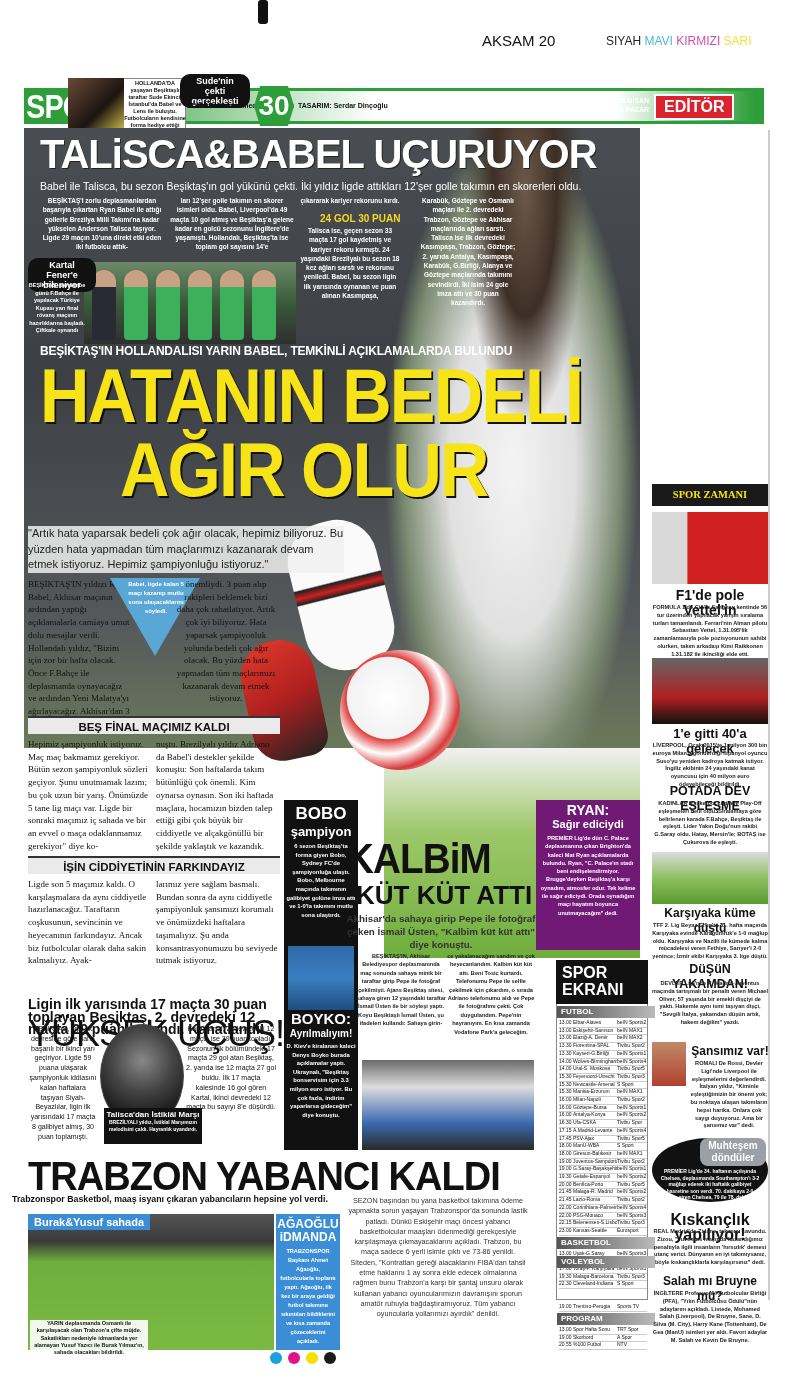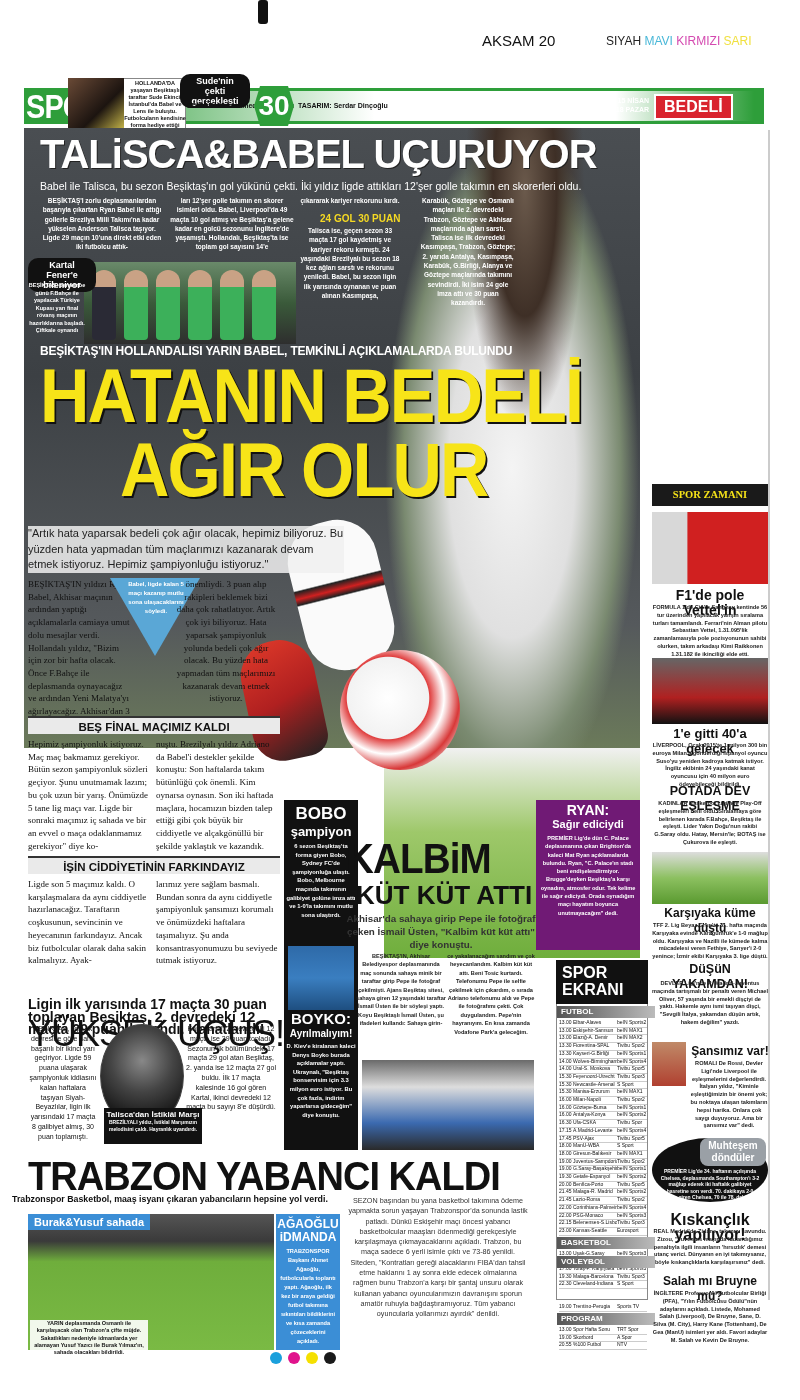--- a/index.html
+++ b/index.html
@@ -110,21 +110,21 @@
 <div class="abs promo-photo"></div>
 <div class="abs promo-text">HOLLANDA'DA yaşayan Beşiktaşlı taraftar Sude Ekinci, İstanbul'da Babel ve Lens ile buluştu. Futbolcuların kendisine forma hediye ettiği Sude mutluydu.</div>
 <div class="abs sude" style="width:70px">Sude'nin çekti gerçekleşti</div>
 <div class="abs editor">EDİTÖR: Muhammed Güneroğlu</div>
 <div class="abs pagenum">30</div>
 <div class="abs designer">TASARIM: Serdar Dinçoğlu</div>
 <div class="abs date">
   <div>15 NİSAN</div>
   <div>2018 PAZAR</div>
 </div>
-<div class="abs brand">BEDELİ</div>
+<div class="abs brand">EDİTÖR</div>
 
 <div class="abs hero"></div>
 <div class="abs hero-photo"></div>
 <div class="abs pitch"></div>
 <div class="abs sock"></div>
 <div class="abs boot"></div>
 <div class="abs ball"></div>
 
 <div class="abs title-main">TALiSCA&amp;BABEL UÇURUYOR</div>
 <div class="abs subtitle-main">Babel ile Talisca, bu sezon Beşiktaş'ın gol yükünü çekti. İki yıldız ligde attıkları 12'şer golle takımın en skorerleri oldu.</div>

